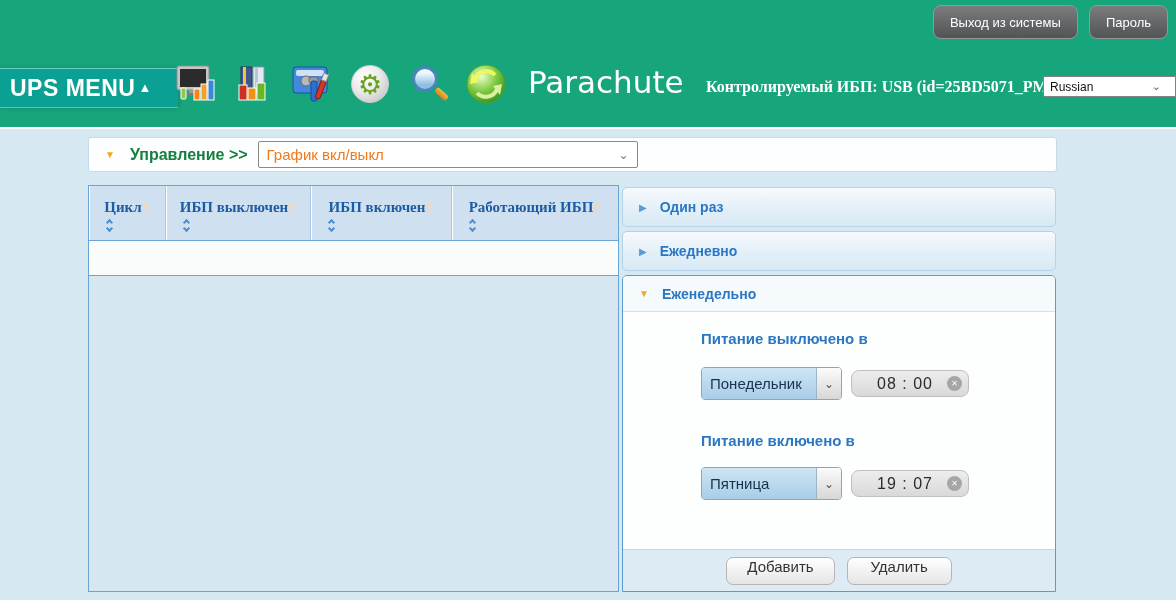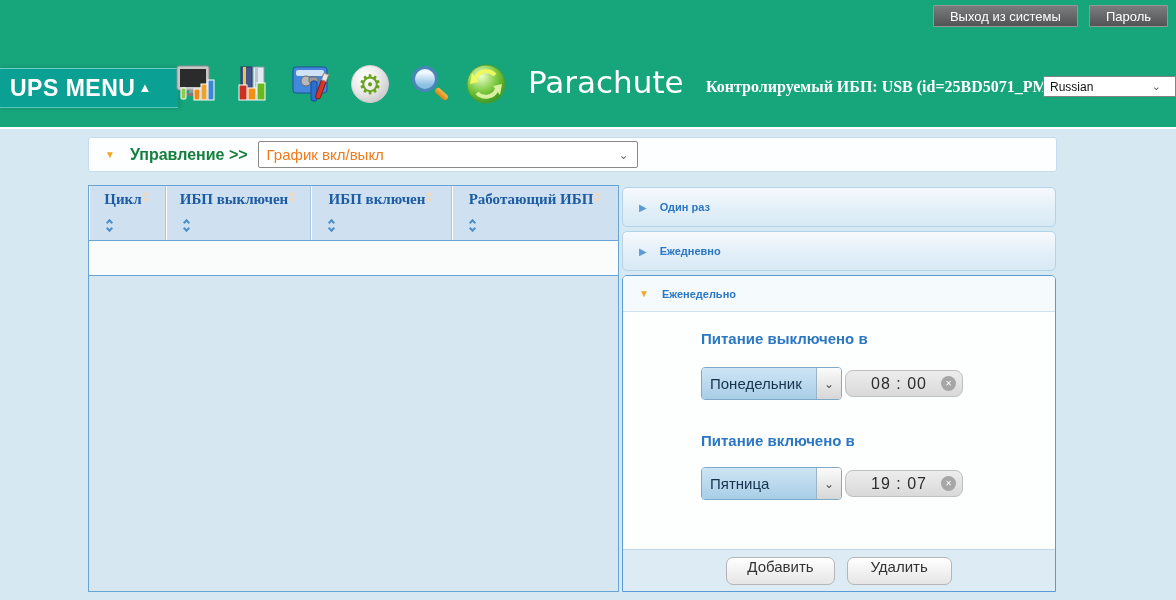--- a/index.html
+++ b/index.html
@@ -18,23 +18,23 @@
   }
   .topbar {
     position:absolute; top:5px; right:8px;
     display:flex; align-items:center; gap:11px;
   }
   .topbar-text {
     color:#fff; font-family:"Liberation Serif", serif;
     font-weight:bold; font-size:16px; margin-right:4px;
   }
   .gray-btn {
-    height:22px; padding:0 16px;
+    height:34px; padding:0 16px;
     background:linear-gradient(#7b7c7e,#525355);
-    border:1px solid #959697; border-radius:1px;
+    border:1px solid #959697; border-radius:8px;
     color:#fff; font-size:13px;
     display:flex; align-items:center; cursor:pointer;
   }
 
   .menu-band {
     position:absolute; left:0; top:68px; width:178px; height:40px;
     background:#0aa093;
     box-shadow:inset 0 1px 0 rgba(180,245,240,.55), inset 0 -1px 0 rgba(180,245,240,.45), 1px 0 4px rgba(0,60,60,.25);
     display:flex; align-items:center; padding-left:10px; cursor:pointer;
   }
@@ -105,21 +105,21 @@
   .table-panel {
     position:absolute; left:88px; top:185px; width:531px; height:407px;
     border:1px solid #69a4d6; background:#d7e7f1;
   }
   .thead { display:flex; height:55px; background:#cfe1f0; border-bottom:1px solid #69a4d6; }
   .th {
     position:relative; height:100%; cursor:pointer;
     border-right:1px solid #a9c8e2; box-shadow:inset 1px 0 0 #ffffff;
   }
   .th:last-child { border-right:none; }
-  .th-top { display:flex; justify-content:center; margin-top:5px; gap:0; }
+  .th-top { display:flex; justify-content:center; align-items:center; margin-top:13px; gap:0; }
   .th-label {
     color:#1d5ca3; font-family:"Liberation Serif", serif;
     font-weight:bold; font-size:15px; white-space:nowrap;
   }
   .sort-faint { display:flex; flex-direction:column; gap:2px; }
   .tri-up { width:0; height:0; border-left:4px solid transparent; border-right:4px solid transparent; border-bottom:5px solid #ead9c6; }
   .tri-down { width:0; height:0; border-left:4px solid transparent; border-right:4px solid transparent; border-top:5px solid #ead9c6; }
   .th-chev { position:absolute; left:18px; bottom:9px; display:flex; flex-direction:column; align-items:center; }
   .chev-up { width:5px; height:5px; border-left:2px solid #4b8fcc; border-top:2px solid #4b8fcc; transform:rotate(45deg); }
   .chev-down { width:5px; height:5px; border-right:2px solid #4b8fcc; border-bottom:2px solid #4b8fcc; transform:rotate(45deg); margin-top:1px; }
@@ -127,21 +127,21 @@
 
   
   .right-panel { position:absolute; left:622px; top:187px; width:434px; height:405px; }
   .acc-item {
     position:absolute; left:0; width:434px; height:40px;
     background:linear-gradient(#f6fafd 0%, #e3eff8 55%, #d8eaf5 100%);
     border:1px solid #b3d3ea; border-radius:5px;
     display:flex; align-items:center; cursor:pointer;
   }
   .acc-arrow-c { margin-left:16px; color:#5b9bd5; font-size:10px; }
-  .acc-label { margin-left:13px; color:#2b77c4; font-weight:bold; font-size:11px; }
+  .acc-label { margin-left:13px; color:#2b77c4; font-weight:bold; font-size:14px; }
 
   .acc-expanded {
     position:absolute; left:0; top:88px; width:434px; height:317px;
     border:1px solid #5b9bd5; border-radius:5px 5px 0 0;
     background:#fdfefe; display:flex; flex-direction:column; overflow:hidden;
   }
   .exp-header {
     height:36px; flex:0 0 36px; background:#f5fafc;
     border-bottom:1px solid #cfe2ef;
     display:flex; align-items:center; cursor:pointer;
@@ -161,21 +161,21 @@
     background:linear-gradient(#cde5f4,#a9cde7);
     color:#15334e; font-size:15px; white-space:nowrap;
   }
   .day-chev {
     width:25px; border-left:1px solid #9ab4c8;
     background:linear-gradient(#fbfbfb,#d7d7d7);
     display:flex; align-items:center; justify-content:center;
     color:#555; font-size:12px;
   }
   .time-field {
-    position:relative; margin-left:3px; width:118px; height:27px;
+    position:relative; margin-left:9px; width:118px; height:27px;
     background:linear-gradient(#ededed,#d9d9d9);
     border:1px solid #bfbfbf; border-radius:8px;
     display:flex; align-items:center; cursor:text;
   }
   .time-text { flex:1; text-align:center; font-size:16px; color:#2c2c2c; letter-spacing:1px; padding-right:10px; }
   .clear-btn {
     position:absolute; right:6px; top:5px; width:15px; height:15px;
     border-radius:50%; background:#a6a6a6; color:#fff; font-size:8px;
     display:flex; align-items:center; justify-content:center; cursor:pointer;
   }

